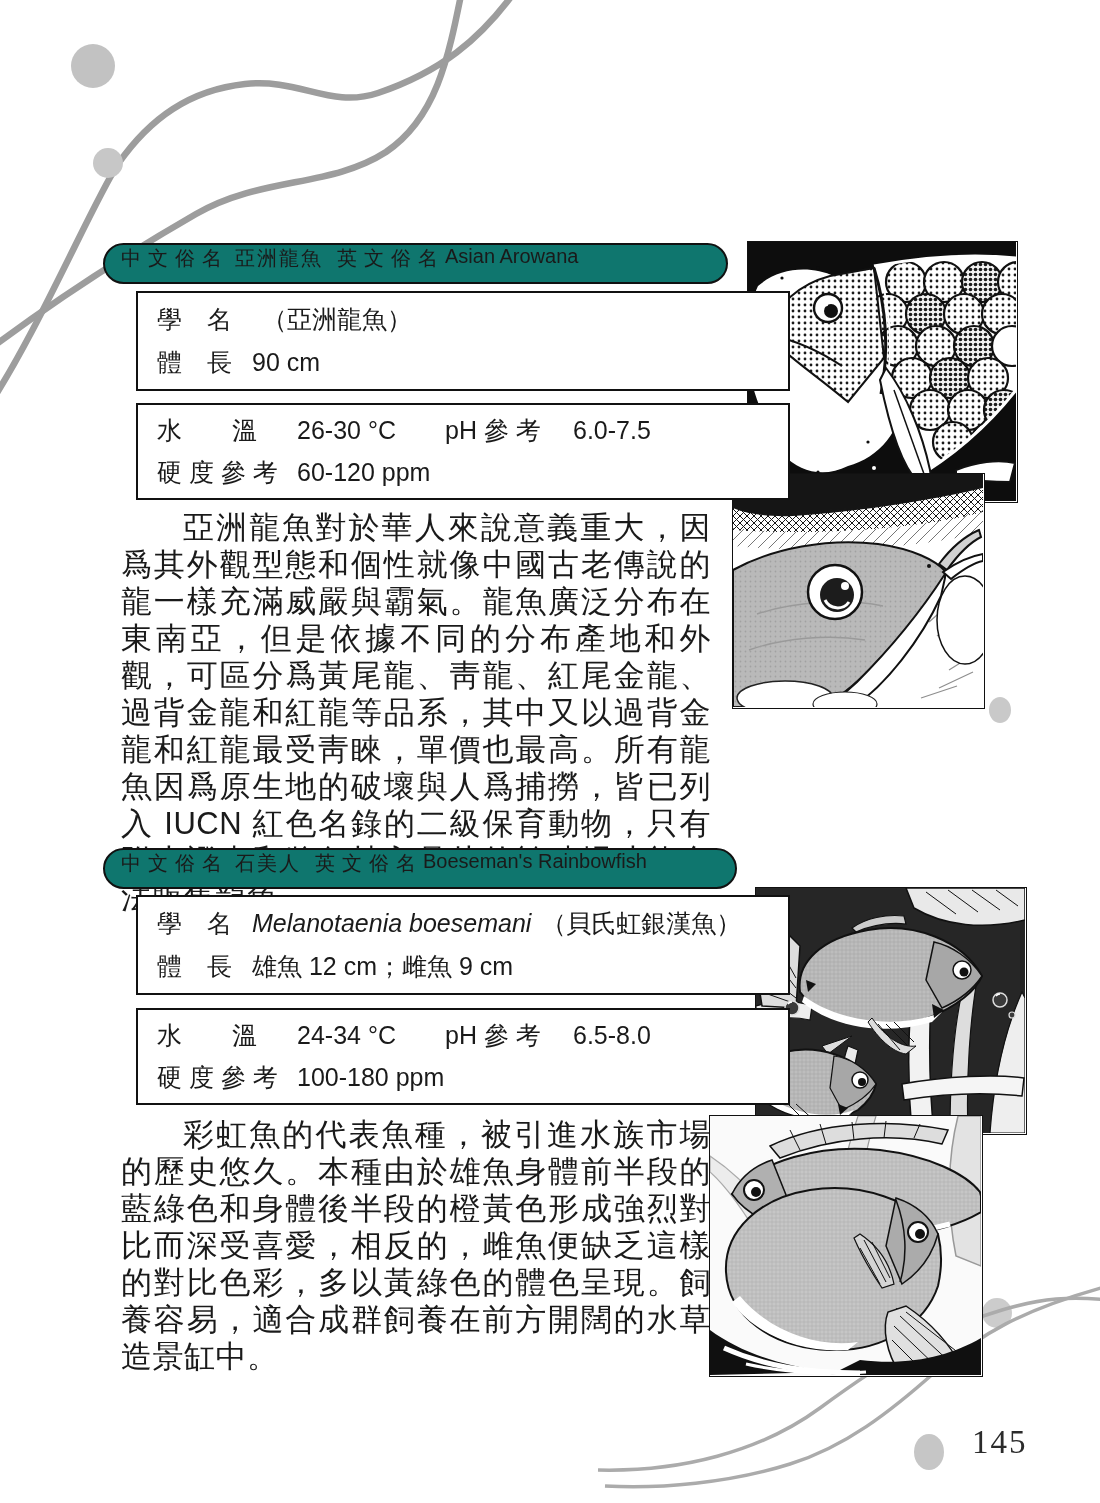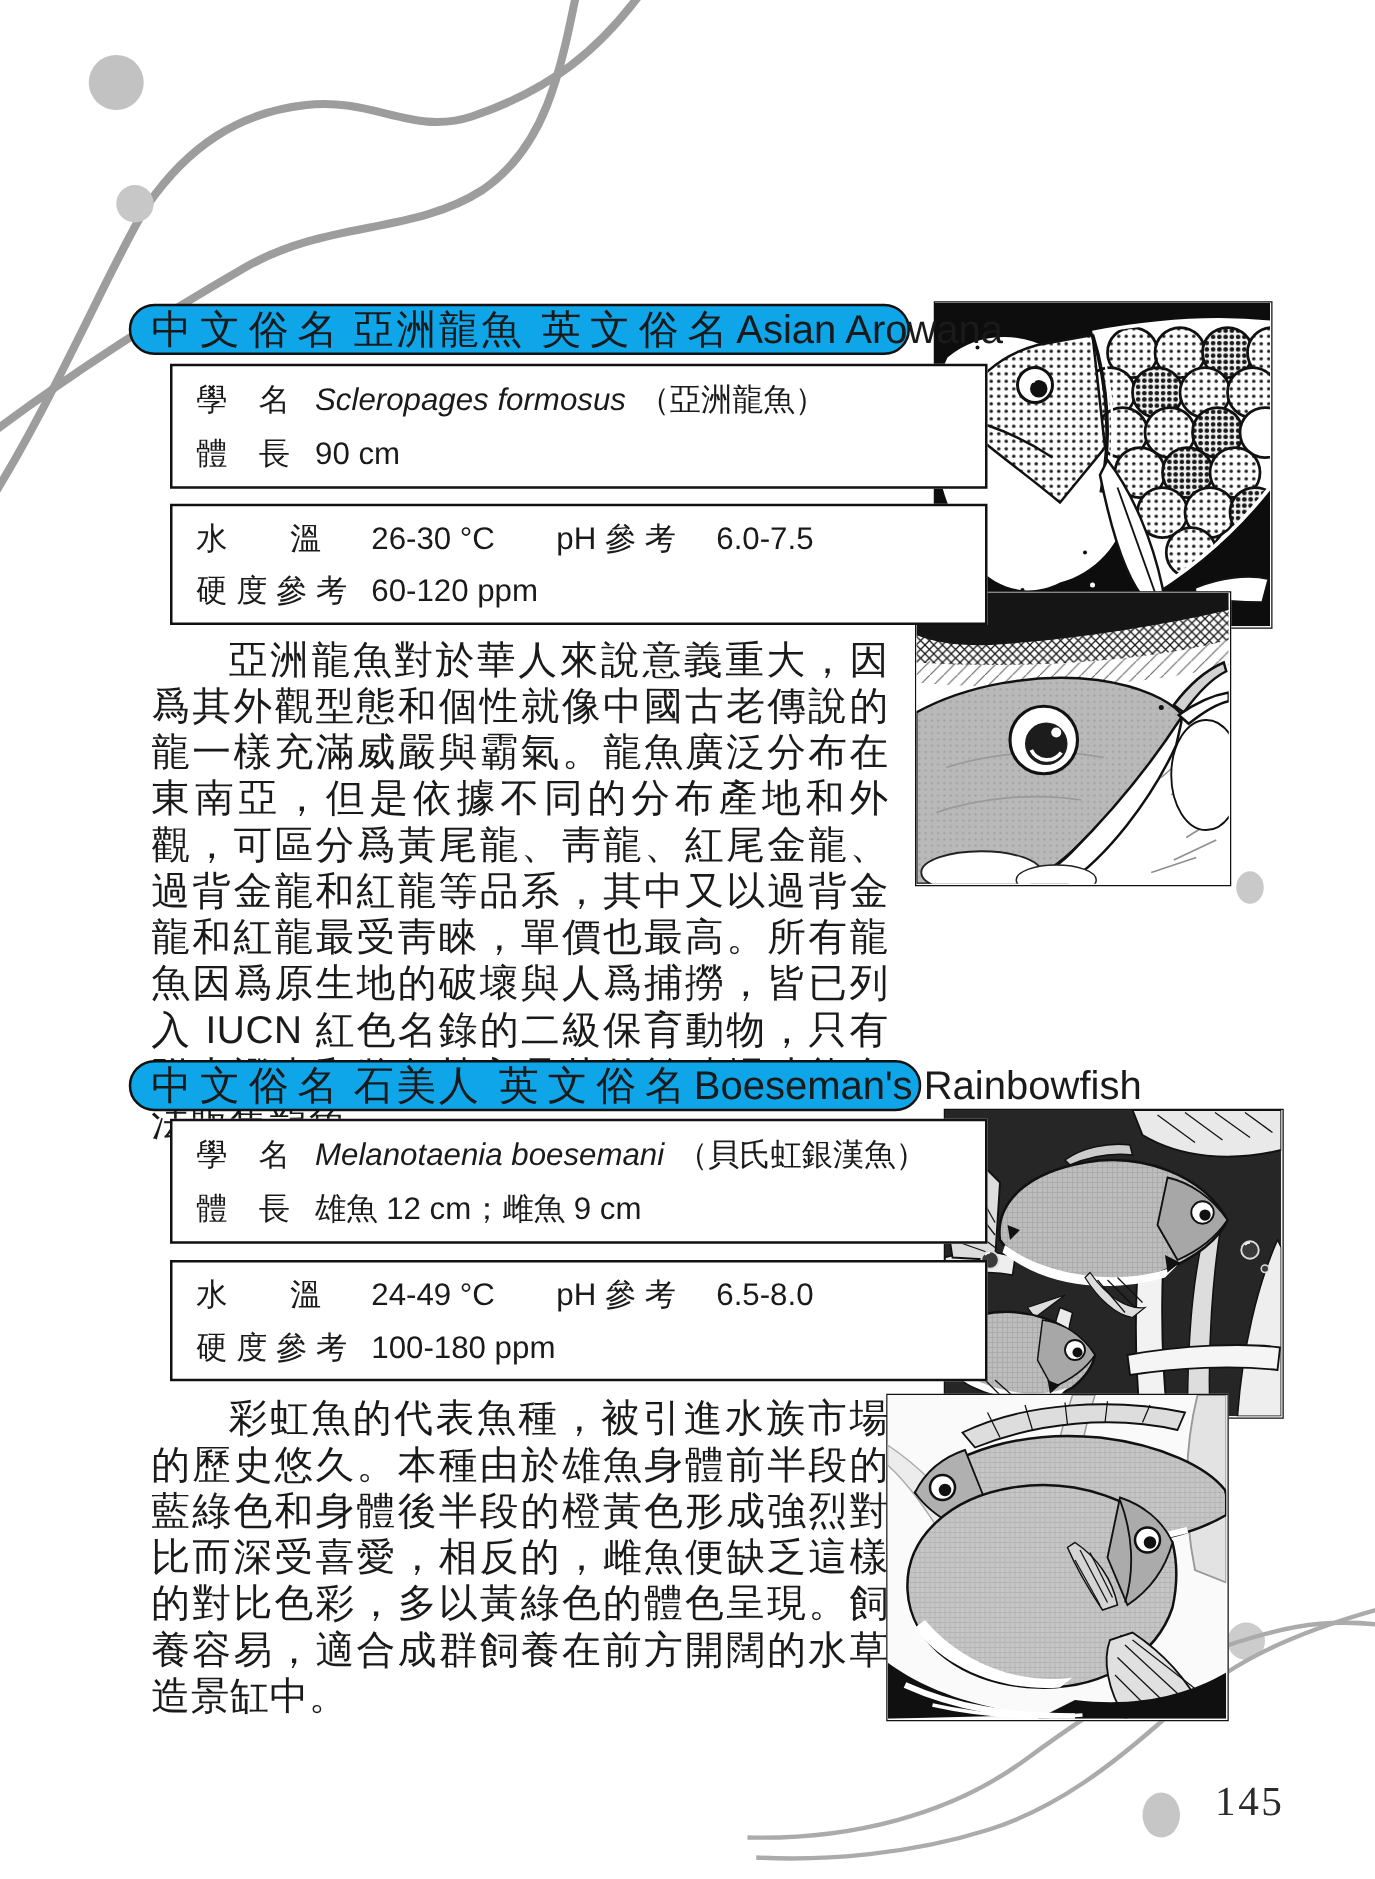--- a/index.html
+++ b/index.html
@@ -6,22 +6,22 @@
   body{
     width:1100px;height:1503px;position:relative;background:#ffffff;overflow:hidden;
     font-family:"Liberation Sans","DejaVu Sans",sans-serif;color:#1a1a1a;
   }
   
   .decor-svg{position:absolute;pointer-events:none;}
   .dot{position:absolute;border-radius:50%;background:#c6c6c6;}
   
   .pill{
     position:absolute;height:41px;border:2.5px solid #111;border-radius:21px;
-    background:#0ea5e9;display:flex;align-items:center;padding:0 16px;box-sizing:border-box;
-    font-size:32px;white-space:nowrap;z-index:3;
+    background:#0f766e;display:flex;align-items:flex-start;padding:0 16px;box-sizing:border-box;
+    font-size:20px;white-space:nowrap;z-index:3;
   }
   .pill-label{letter-spacing:7px;font-weight:500;}
   .pill-cn-name{letter-spacing:2px;margin-left:6px;margin-right:14px;}
   .pill-en-name{letter-spacing:0;}
   .sec-0 .pill-en-name{}
   
   .databox{
     position:absolute;left:136px;width:654px;border:2px solid #111;background:#fff;
     box-sizing:border-box;display:flex;flex-direction:column;justify-content:space-evenly;
     padding-left:19px;font-size:25px;z-index:3;
@@ -69,21 +69,20 @@
 <div class="pill sec-0" style="left:103px;top:243px;width:625px;">
   <span class="pill-label">中文俗名</span>
   <span class="pill-cn-name">亞洲龍魚</span>
   <span class="pill-label">英文俗名</span>
   <span class="pill-en-name">Asian Arowana</span>
 </div>
 
 <div class="databox" style="top:291px;height:100px;">
   <div class="row">
     <span class="lbl lbl-sci">學　名</span>
-    <span class="sci-latin">Scleropages formosus</span>
     <span class="sci-cn">（亞洲龍魚）</span>
   </div>
   <div class="row">
     <span class="lbl lbl-len">體　長</span>
     <span>90 cm</span>
   </div>
 </div>
 
 <div class="databox" style="top:403px;height:97px;">
   <div class="row">
@@ -249,21 +248,21 @@
   </div>
   <div class="row">
     <span class="lbl lbl-len">體　長</span>
     <span>雄魚 12 cm；雌魚 9 cm</span>
   </div>
 </div>
 
 <div class="databox" style="top:1008px;height:97px;">
   <div class="row">
     <span class="lbl lbl-temp">水　　溫</span>
-    <span class="val-temp">24-49 °C</span>
+    <span class="val-temp">24-34 °C</span>
     <span class="lbl lbl-ph">pH 參 考</span>
     <span>6.5-8.0</span>
   </div>
   <div class="row">
     <span class="lbl lbl-hard">硬 度 參 考</span>
     <span>100-180 ppm</span>
   </div>
 </div>
 
 <p class="desc" style="top:1116px;">彩虹魚的代表魚種，被引進水族市場的歷史悠久。本種由於雄魚身體前半段的藍綠色和身體後半段的橙黃色形成強烈對比而深受喜愛，相反的，雌魚便缺乏這樣的對比色彩，多以黃綠色的體色呈現。飼養容易，適合成群飼養在前方開闊的水草造景缸中。</p>

